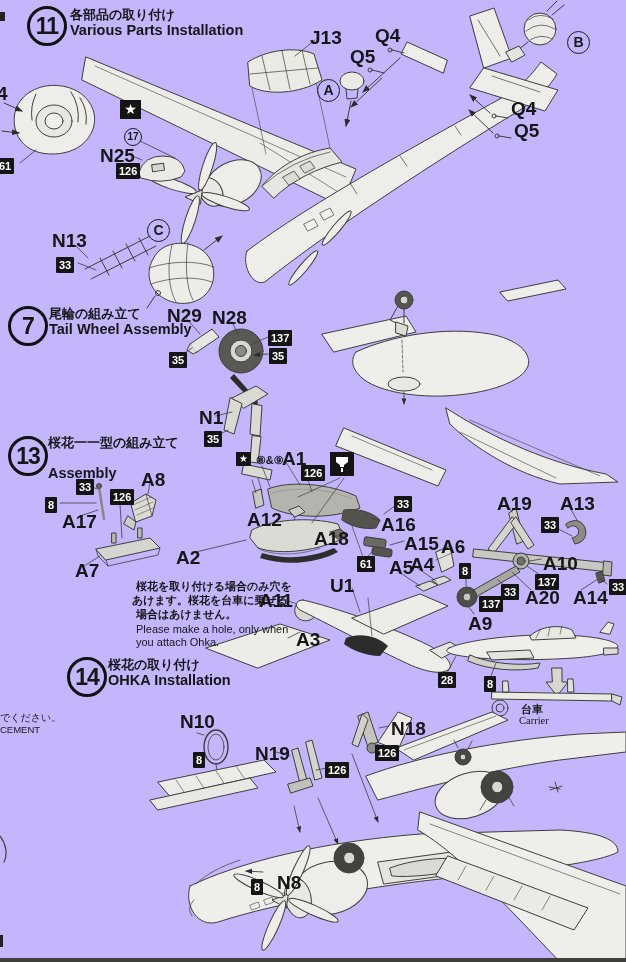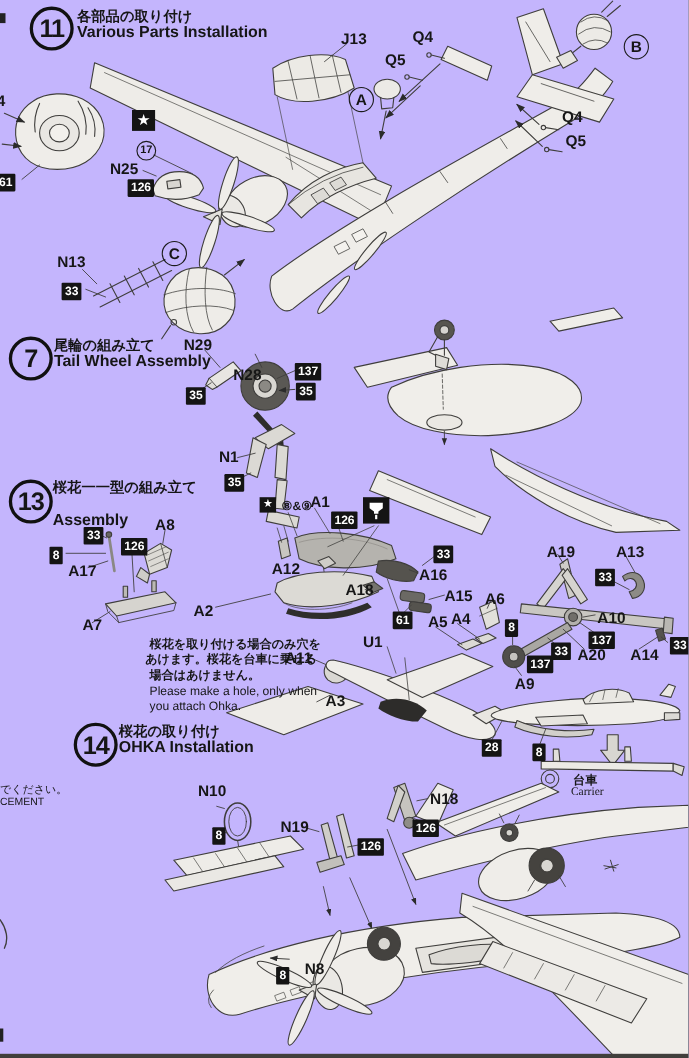--- a/index.html
+++ b/index.html
@@ -1,21 +1,21 @@
 <!DOCTYPE html>
 <html><head>
 <meta charset="utf-8">
 <style>
   html,body{margin:0;padding:0;background:#888;}
   #sheet{
     position:relative;width:626px;height:962px;margin:0 auto;
     background:#c4b5fd;overflow:hidden;
     font-family:"Liberation Sans",sans-serif;color:#161616;
   }
-  .lbl{position:absolute;font-weight:bold;font-size:14px;line-height:1;white-space:nowrap;}
+  .lbl{position:absolute;font-weight:bold;font-size:19px;line-height:1;white-space:nowrap;}
   .pb{position:absolute;background:#141414;color:#fff;font-weight:bold;
       font-size:11px;line-height:14px;padding:1px 3px;border-radius:1px;white-space:nowrap;}
   .circ{position:absolute;border:1.7px solid #1c1c1c;border-radius:50%;
         width:21px;height:21px;text-align:center;font-weight:bold;font-size:14px;line-height:21px;background:rgba(255,255,255,0.0);}
   .circ.sm17{width:16px;height:16px;font-size:10px;line-height:16px;border-width:1.4px;}
   .stepbadge{position:absolute;width:34px;height:34px;border:3px solid #111;border-radius:50%;
         text-align:center;font-weight:bold;font-size:23px;line-height:34px;letter-spacing:-1px;}
   .tjp{position:absolute;font-weight:bold;font-size:13px;line-height:1.1;white-space:nowrap;}
   .ten{position:absolute;font-weight:bold;font-size:14.5px;line-height:1.1;white-space:nowrap;}
   .note{position:absolute;font-size:11px;font-weight:bold;line-height:1.15;white-space:nowrap;}
@@ -434,21 +434,21 @@
   <div class="lbl" style="left:514px;top:121px;">Q5</div>
   <div class="lbl" style="left:52px;top:231px;">N13</div>
   <div class="pb" style="left:56px;top:257px;">33</div>
   <div class="circ" style="left:147px;top:219px;">C</div>
 
   <div class="stepbadge" style="left:8px;top:306px;">7</div>
   <div class="tjp" style="left:49px;top:307px;">尾輪の組み立て</div>
   <div class="ten" style="left:49px;top:322px;text-align:center;">Tail Wheel Assembly</div>
 
   <div class="lbl" style="left:167px;top:306px;">N29</div>
-  <div class="lbl" style="left:212px;top:308px;margin-top:25px;">N28</div>
+  <div class="lbl" style="left:212px;top:308px;">N28</div>
   <div class="pb" style="left:268px;top:330px;">137</div>
   <div class="pb" style="left:269px;top:348px;">35</div>
   <div class="pb" style="left:169px;top:352px;">35</div>
   <div class="lbl" style="left:199px;top:408px;">N1</div>
   <div class="pb" style="left:204px;top:431px;">35</div>
 
   <div class="stepbadge" style="left:8px;top:436px;">13</div>
   <div class="tjp" style="left:48px;top:436px;">桜花一一型の組み立て</div>
   <div class="ten" style="left:48px;top:466px;">Assembly</div>
 

